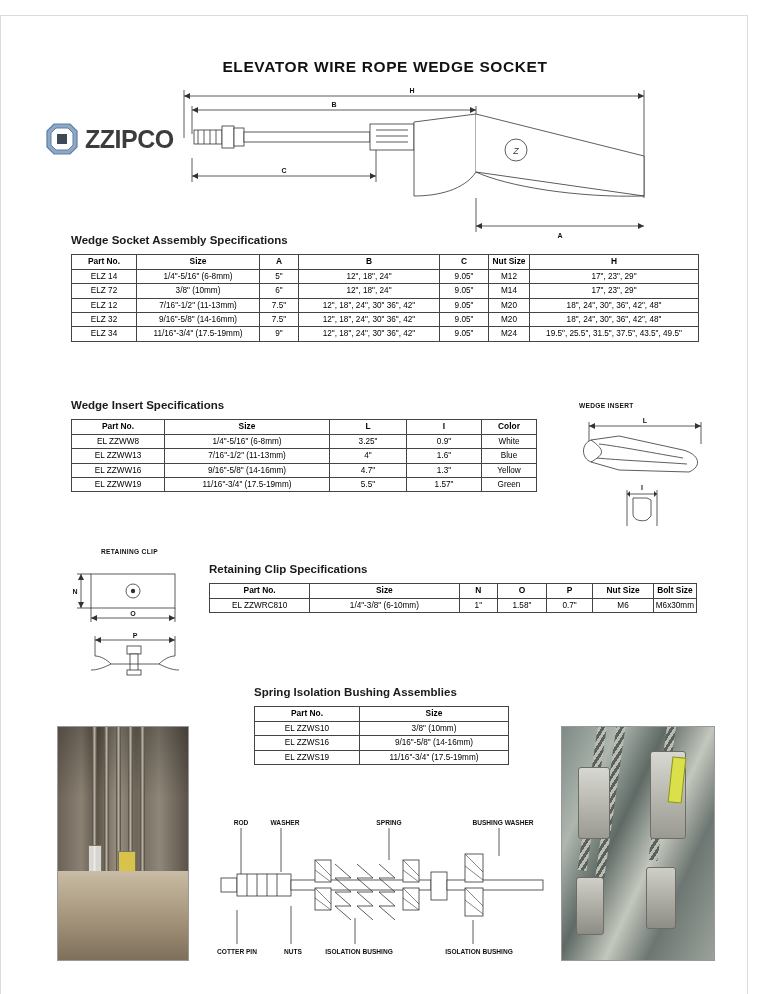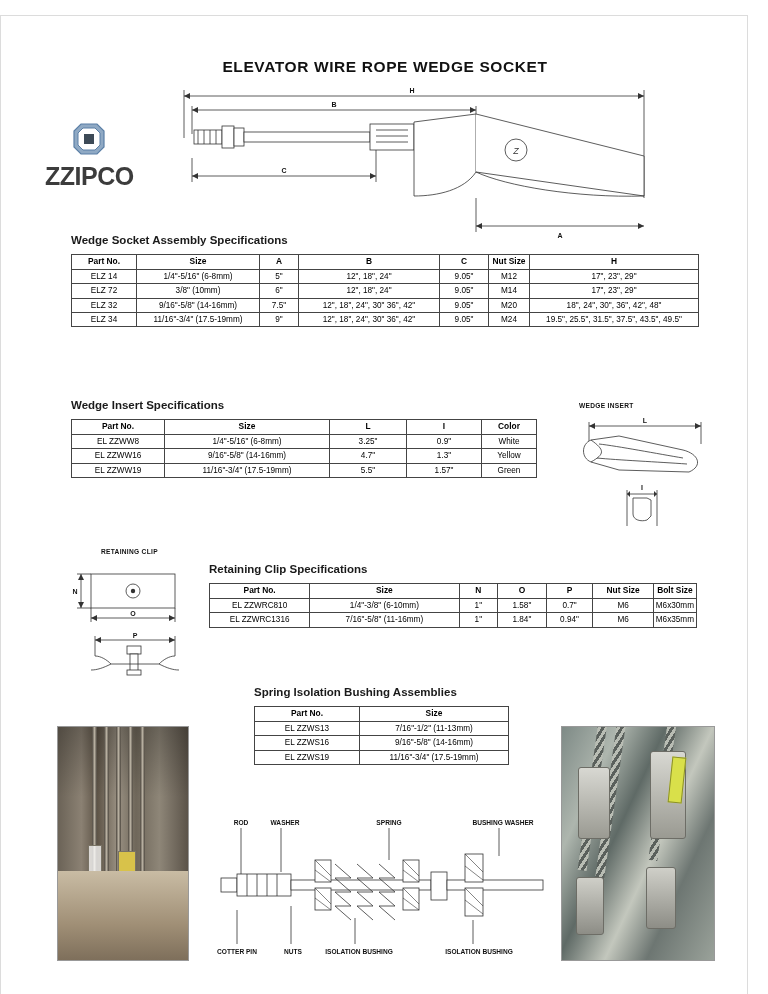--- a/index.html
+++ b/index.html
@@ -39,21 +39,20 @@
   }
 
   
   .logo {
     position: absolute;
     left: 44px;
     top: 106px;
     display: flex;
     align-items: center;
     gap: 6px;
-    flex-direction: column;
   }
   .logo-mark {
     width: 34px;
     height: 34px;
     position: relative;
   }
   .logo-text {
     font-size: 25px;
     font-weight: bold;
     letter-spacing: -0.5px;
@@ -268,20 +267,29 @@
       <tr>
         <td class="first">ELZ 72</td>
         <td>3/8" (10mm)</td>
         <td>6"</td>
         <td>12", 18", 24"</td>
         <td>9.05"</td>
         <td>M14</td>
         <td>17", 23", 29"</td>
       </tr>
       <tr>
+        <td class="first">ELZ 12</td>
+        <td>7/16"-1/2" (11-13mm)</td>
+        <td>7.5"</td>
+        <td>12", 18", 24", 30" 36", 42"</td>
+        <td>9.05"</td>
+        <td>M20</td>
+        <td>18", 24", 30", 36", 42", 48"</td>
+      </tr>
+      <tr>
         <td class="first">ELZ 32</td>
         <td>9/16"-5/8" (14-16mm)</td>
         <td>7.5"</td>
         <td>12", 18", 24", 30" 36", 42"</td>
         <td>9.05"</td>
         <td>M20</td>
         <td>18", 24", 30", 36", 42", 48"</td>
       </tr>
       <tr>
         <td class="first">ELZ 34</td>
@@ -307,20 +315,27 @@
         <th>Color</th>
       </tr>
     </thead>
     <tbody>
       <tr>
         <td>EL ZZWW8</td>
         <td>1/4"-5/16" (6-8mm)</td>
         <td>3.25"</td>
         <td>0.9"</td>
         <td>White</td>
+      </tr>
+      <tr>
+        <td>EL ZZWW13</td>
+        <td>7/16"-1/2" (11-13mm)</td>
+        <td>4"</td>
+        <td>1.6"</td>
+        <td>Blue</td>
       </tr>
       <tr>
         <td>EL ZZWW16</td>
         <td>9/16"-5/8" (14-16mm)</td>
         <td>4.7"</td>
         <td>1.3"</td>
         <td>Yellow</td>
       </tr>
       <tr>
         <td>EL ZZWW19</td>
@@ -417,45 +432,36 @@
     <tbody>
       <tr>
         <td>EL ZZWRC810</td>
         <td>1/4"-3/8" (6-10mm)</td>
         <td>1"</td>
         <td>1.58"</td>
         <td>0.7"</td>
         <td>M6</td>
         <td>M6x30mm</td>
       </tr>
-      <tr>
-        <td>EL ZZWRC1316</td>
-        <td>7/16"-5/8" (11-16mm)</td>
-        <td>1"</td>
-        <td>1.84"</td>
-        <td>0.94"</td>
-        <td>M6</td>
-        <td>M6x35mm</td>
-      </tr>
     </tbody>
   </table>
 
   <div class="sec-head" style="left:253px; top:670px;">Spring Isolation Bushing Assemblies</div>
 
   <table class="spec" style="left:253px; top:690px; width:255px;">
     <thead>
       <tr>
         <th style="width:100px;">Part No.</th>
         <th>Size</th>
       </tr>
     </thead>
     <tbody>
       <tr>
-        <td>EL ZZWS13</td>
-        <td>7/16"-1/2" (11-13mm)</td>
+        <td>EL ZZWS10</td>
+        <td>3/8" (10mm)</td>
       </tr>
       <tr>
         <td>EL ZZWS16</td>
         <td>9/16"-5/8" (14-16mm)</td>
       </tr>
       <tr>
         <td>EL ZZWS19</td>
         <td>11/16"-3/4" (17.5-19mm)</td>
       </tr>
     </tbody>

